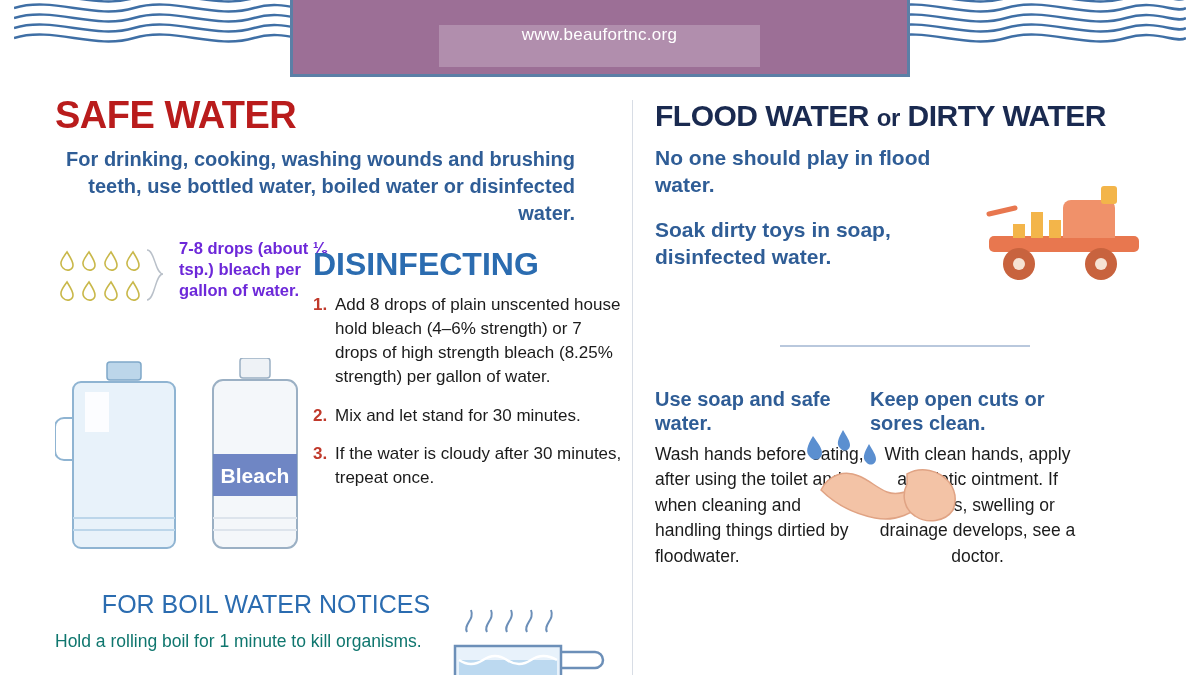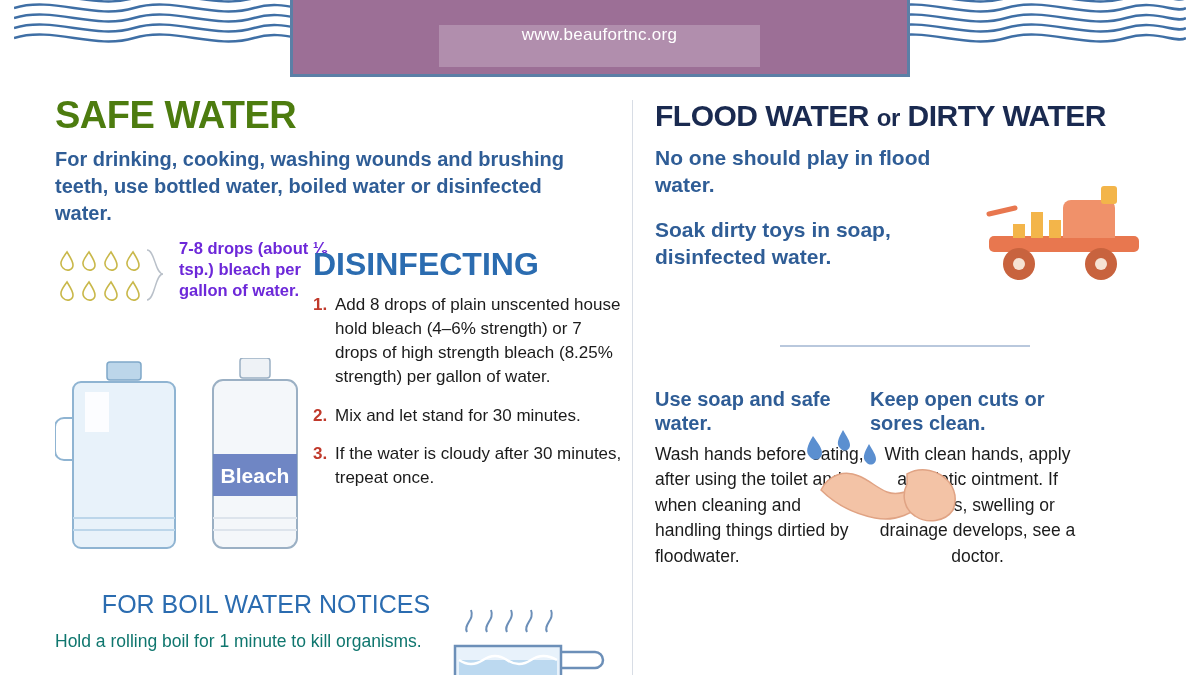--- a/index.html
+++ b/index.html
@@ -88,38 +88,39 @@
     top: 100px;
     width: 1px;
     height: 575px;
     background: #d8dde5;
   }
 
   h1.section {
     margin: 0 0 10px 0;
     font-size: 38px;
     line-height: 1.05;
-    color: #4d7c0f;
+    color: #b91c1c;
     font-weight: bold;
     letter-spacing: -0.5px;
   }
   h1.section.dark {
     color: #1a2a50;
     font-size: 30px;
   }
   h1.section.blueindigo {
     color: #2f4b9b;
     font-size: 31px;
   }
   .lead {
     margin: 0;
     font-size: 20px;
     line-height: 1.35;
     color: #2f5d96;
     font-weight: bold;
+    text-align: right;
   }
 
   
   .drops-row {
     position: absolute;
     left: 0px;
     top: 148px;
     width: 300px;
   }
   .drops-svg { position:absolute; left: 0; top: 0; }

